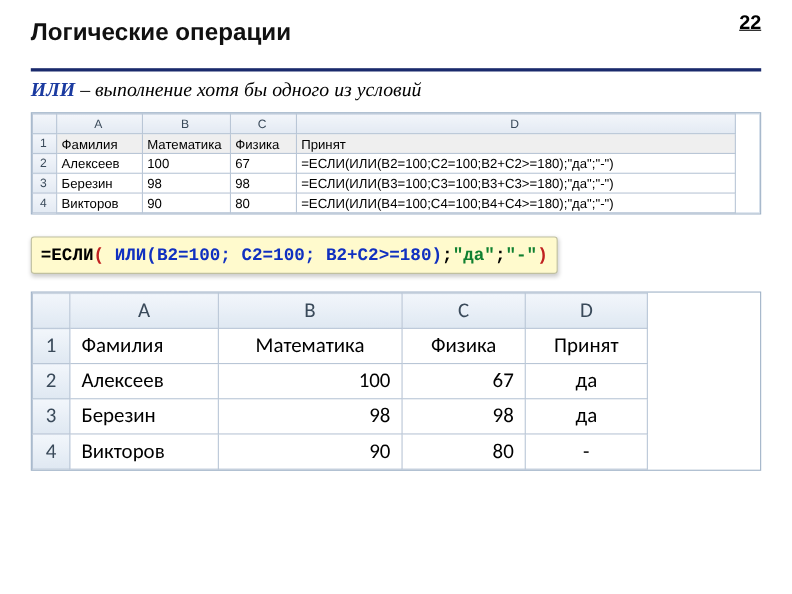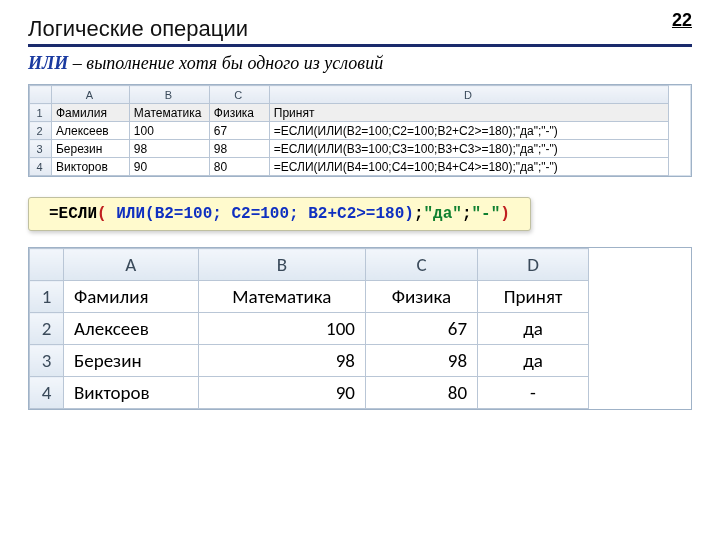--- a/index.html
+++ b/index.html
@@ -16,24 +16,24 @@
   .page-number {
     position: absolute;
     top: 10px;
     right: 28px;
     font-size: 18px;
     font-weight: bold;
     text-decoration: underline;
   }
   h1.title {
     font-size: 22px;
-    font-weight: normal;
+    font-weight: bold;
     margin: 4px 0 2px 0;
     border-bottom: 3px solid #1a2a6c;
-    padding-bottom: 2px;
+    padding-bottom: 20px;
     color: #111;
   }
   .subtitle {
     font-size: 18px;
     margin: 6px 0 10px 0;
     font-style: italic;
     font-family: "Times New Roman", serif;
   }
   .subtitle .kw { color: #1a3aa0; font-weight: bold; text-align: right; }
 
@@ -79,21 +79,21 @@
   .colB { width: 80px; }
   .colC { width: 60px; }
   .colD { width: 400px; }
 
   
   .formula-box {
     background: #fffacd;
     border: 1px solid #c0c0a0;
     border-radius: 3px;
     box-shadow: 1px 2px 4px rgba(0,0,0,0.2);
-    padding: 7px 20px;
+    padding: 7px 8px;
     font-family: Consolas, "Courier New", monospace;
     font-size: 16px;
     font-weight: bold;
     margin: 6px 0 16px 0;
     display: inline-block;
     white-space: pre;
   }
   .tok-paren { color: #c02020; }
   .tok-args  { color: #1030c0; }
   .tok-str   { color: #108030; }

